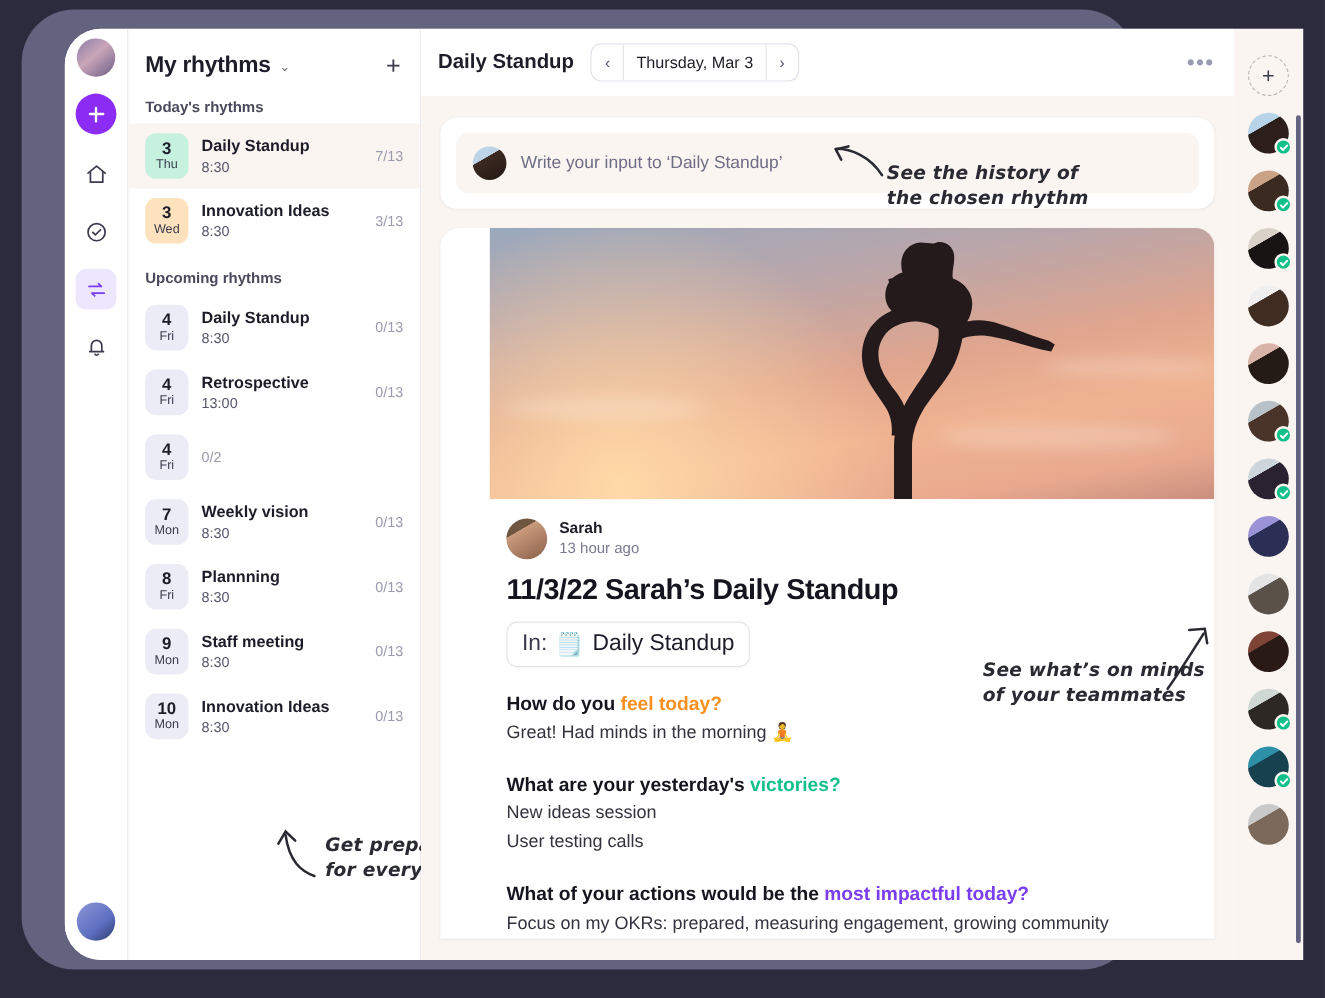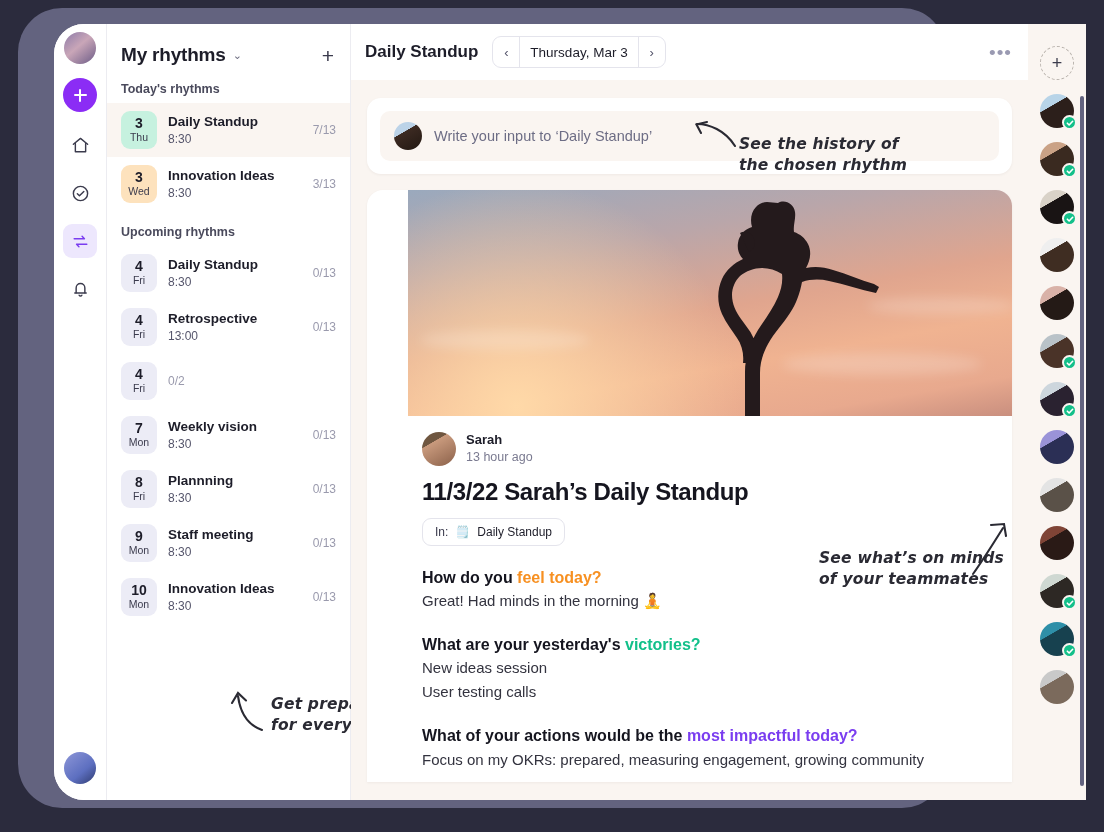--- a/index.html
+++ b/index.html
@@ -178,21 +178,21 @@
   .a-name { font-size: 13px; font-weight: bold; color: #1d1d29; line-height: 1.3; }
   .a-time { font-size: 12.5px; color: #7a7a90; line-height: 1.3; }
   .post-title {
     font-size: 24px; font-weight: bold; color: #15151f;
     margin-top: 12px; letter-spacing: -.4px;
   }
   .in-chip {
     display: inline-flex; align-items: center; gap: 7px;
     border: 1px solid #e4e4ec; border-radius: 9px;
     padding: 6px 12px; margin-top: 12px;
-    font-size: 12px; color: #1d1d29;
+    font-size: 19px; color: #1d1d29;
   }
   .in-chip .in-lbl { color: #3b3b4d; }
   .in-chip .in-name { font-weight: normal; }
   .qa { margin-top: 20px; }
   .q { font-size: 16px; font-weight: bold; color: #15151f; line-height: 1.45; }
   .q .hl { color: #f79021; }
   .q .hl.green { color: #12c08a; }
   .q .hl.purple { color: #7a3df0; }
   .a { font-size: 15px; color: #33333f; line-height: 1.6; }
   .qa-block { margin-bottom: 20px; }

